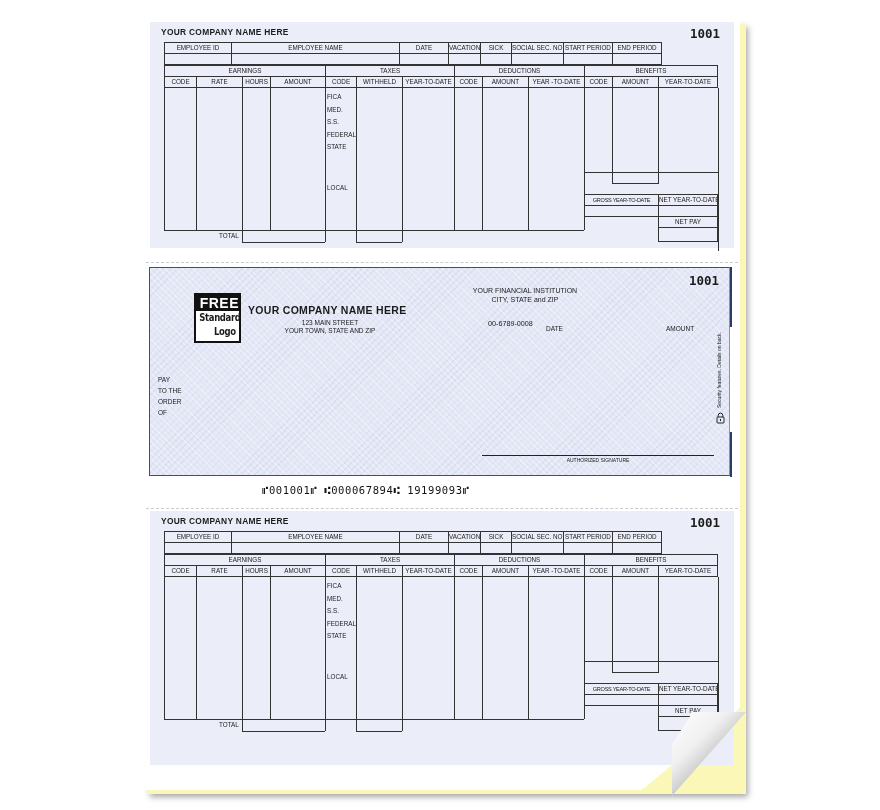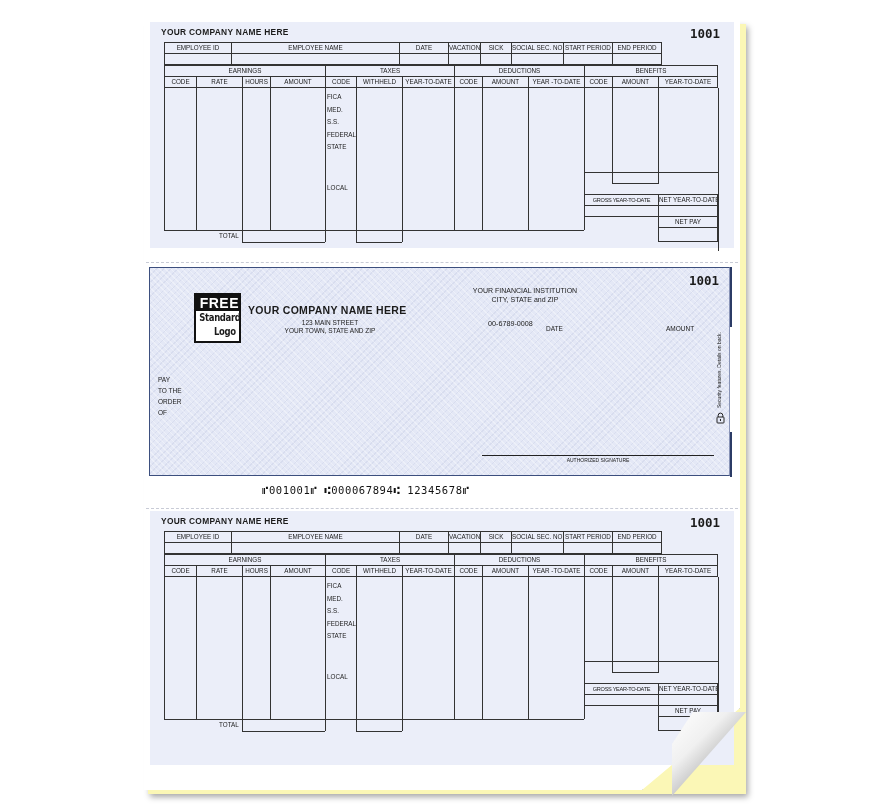--- a/index.html
+++ b/index.html
@@ -226,21 +226,21 @@
   <div class="security">Security features. Details on back.</div>
   <svg class="lock" viewBox="0 0 9 12">
     <path d="M2.2 5V3.4a2.3 2.3 0 0 1 4.6 0V5" fill="none" stroke="#222" stroke-width="1"></path>
     <rect x="1" y="5" width="7" height="6" rx="0.8" fill="none" stroke="#222" stroke-width="1"></rect>
     <rect x="4" y="7" width="1" height="2" fill="#222"></rect>
   </svg>
 </div>
 <div class="check-right-bar"></div>
 <div class="check-right-bar2"></div>
 
-<div class="micr">⑈001001⑈ ⑆000067894⑆ 12345678⑈</div>
+<div class="micr">⑈001001⑈ ⑆000067894⑆ 19199093⑈</div>
 
 <div class="perf" style="top:508px;"></div>
 
 <div class="stub bottom">
   <div class="company-small">YOUR COMPANY NAME HERE</div>
   <div class="check-no">1001</div>
 
   <div class="cell" style="left:14px;top:20px;width:68px;height:12px;">EMPLOYEE ID</div>
   <div class="cell" style="left:81px;top:20px;width:169px;height:12px;">EMPLOYEE NAME</div>
   <div class="cell" style="left:249px;top:20px;width:50px;height:12px;">DATE</div>

